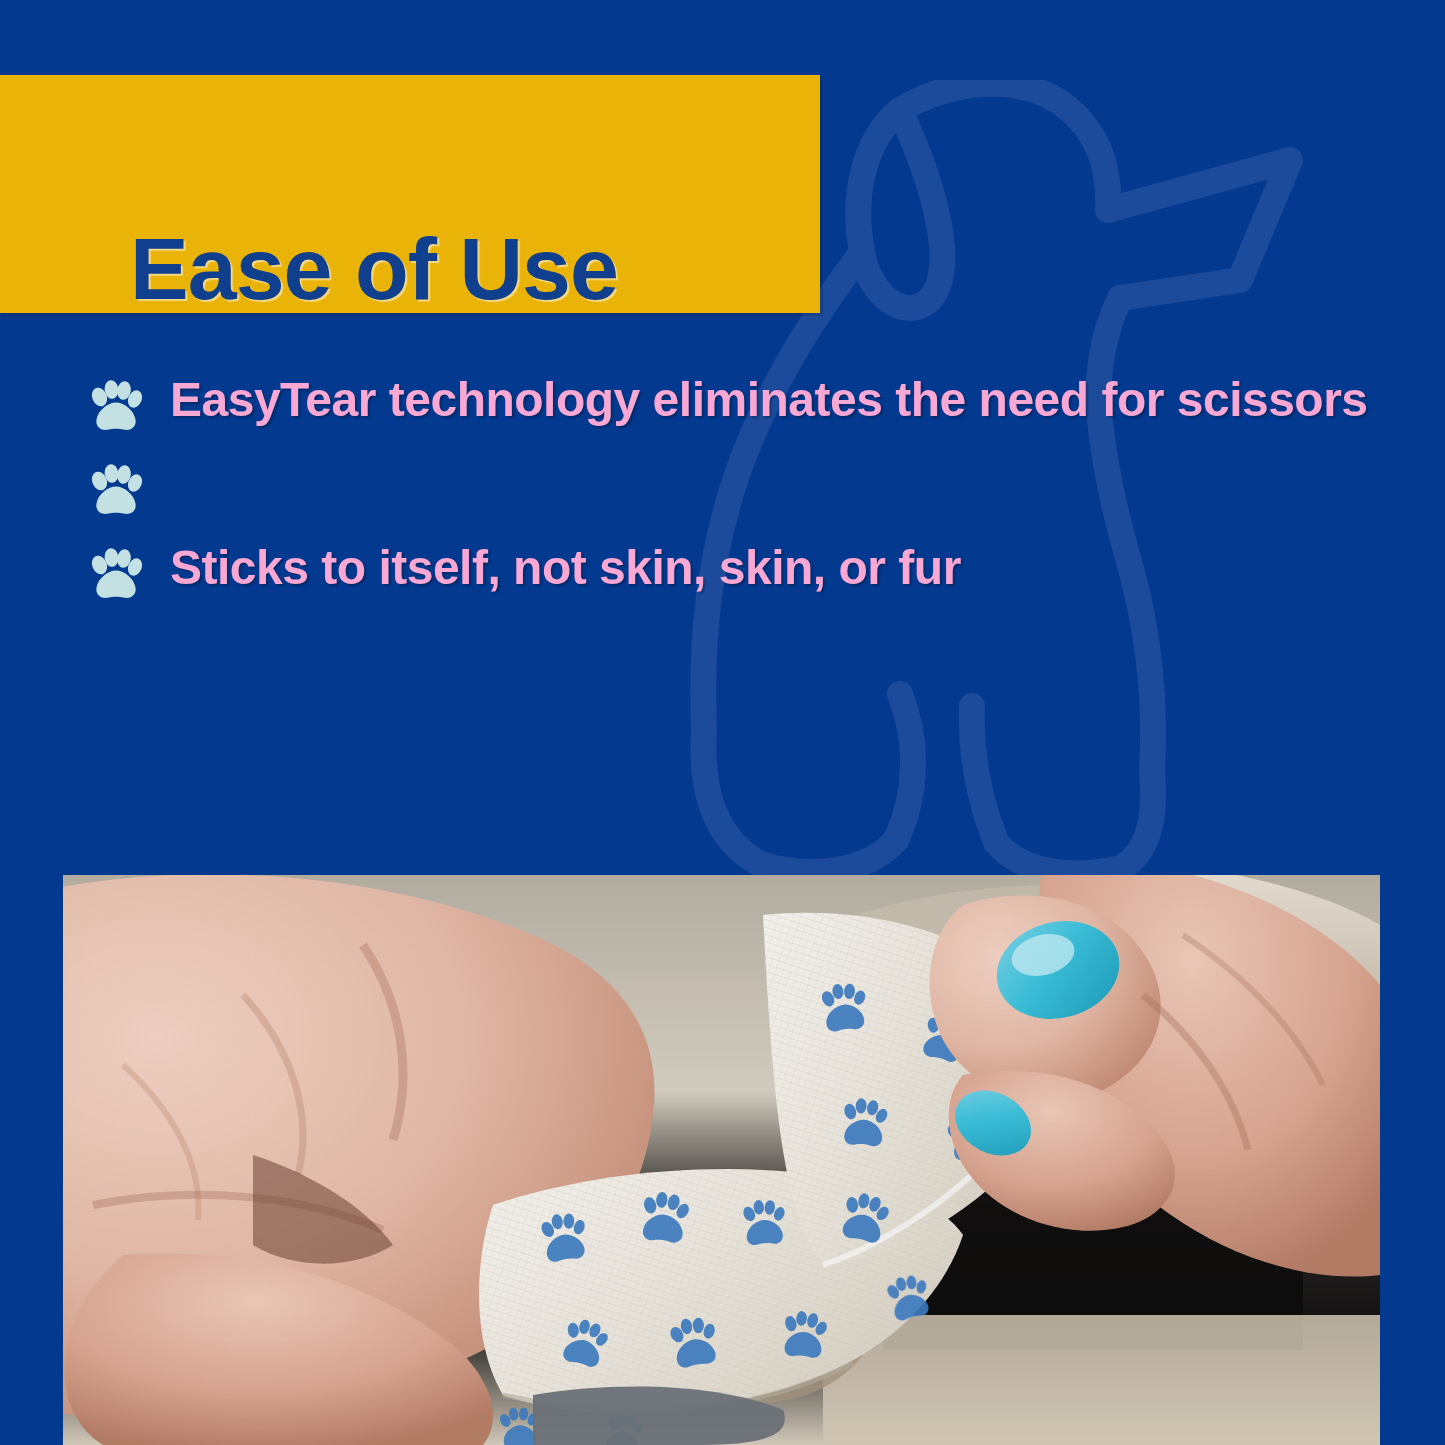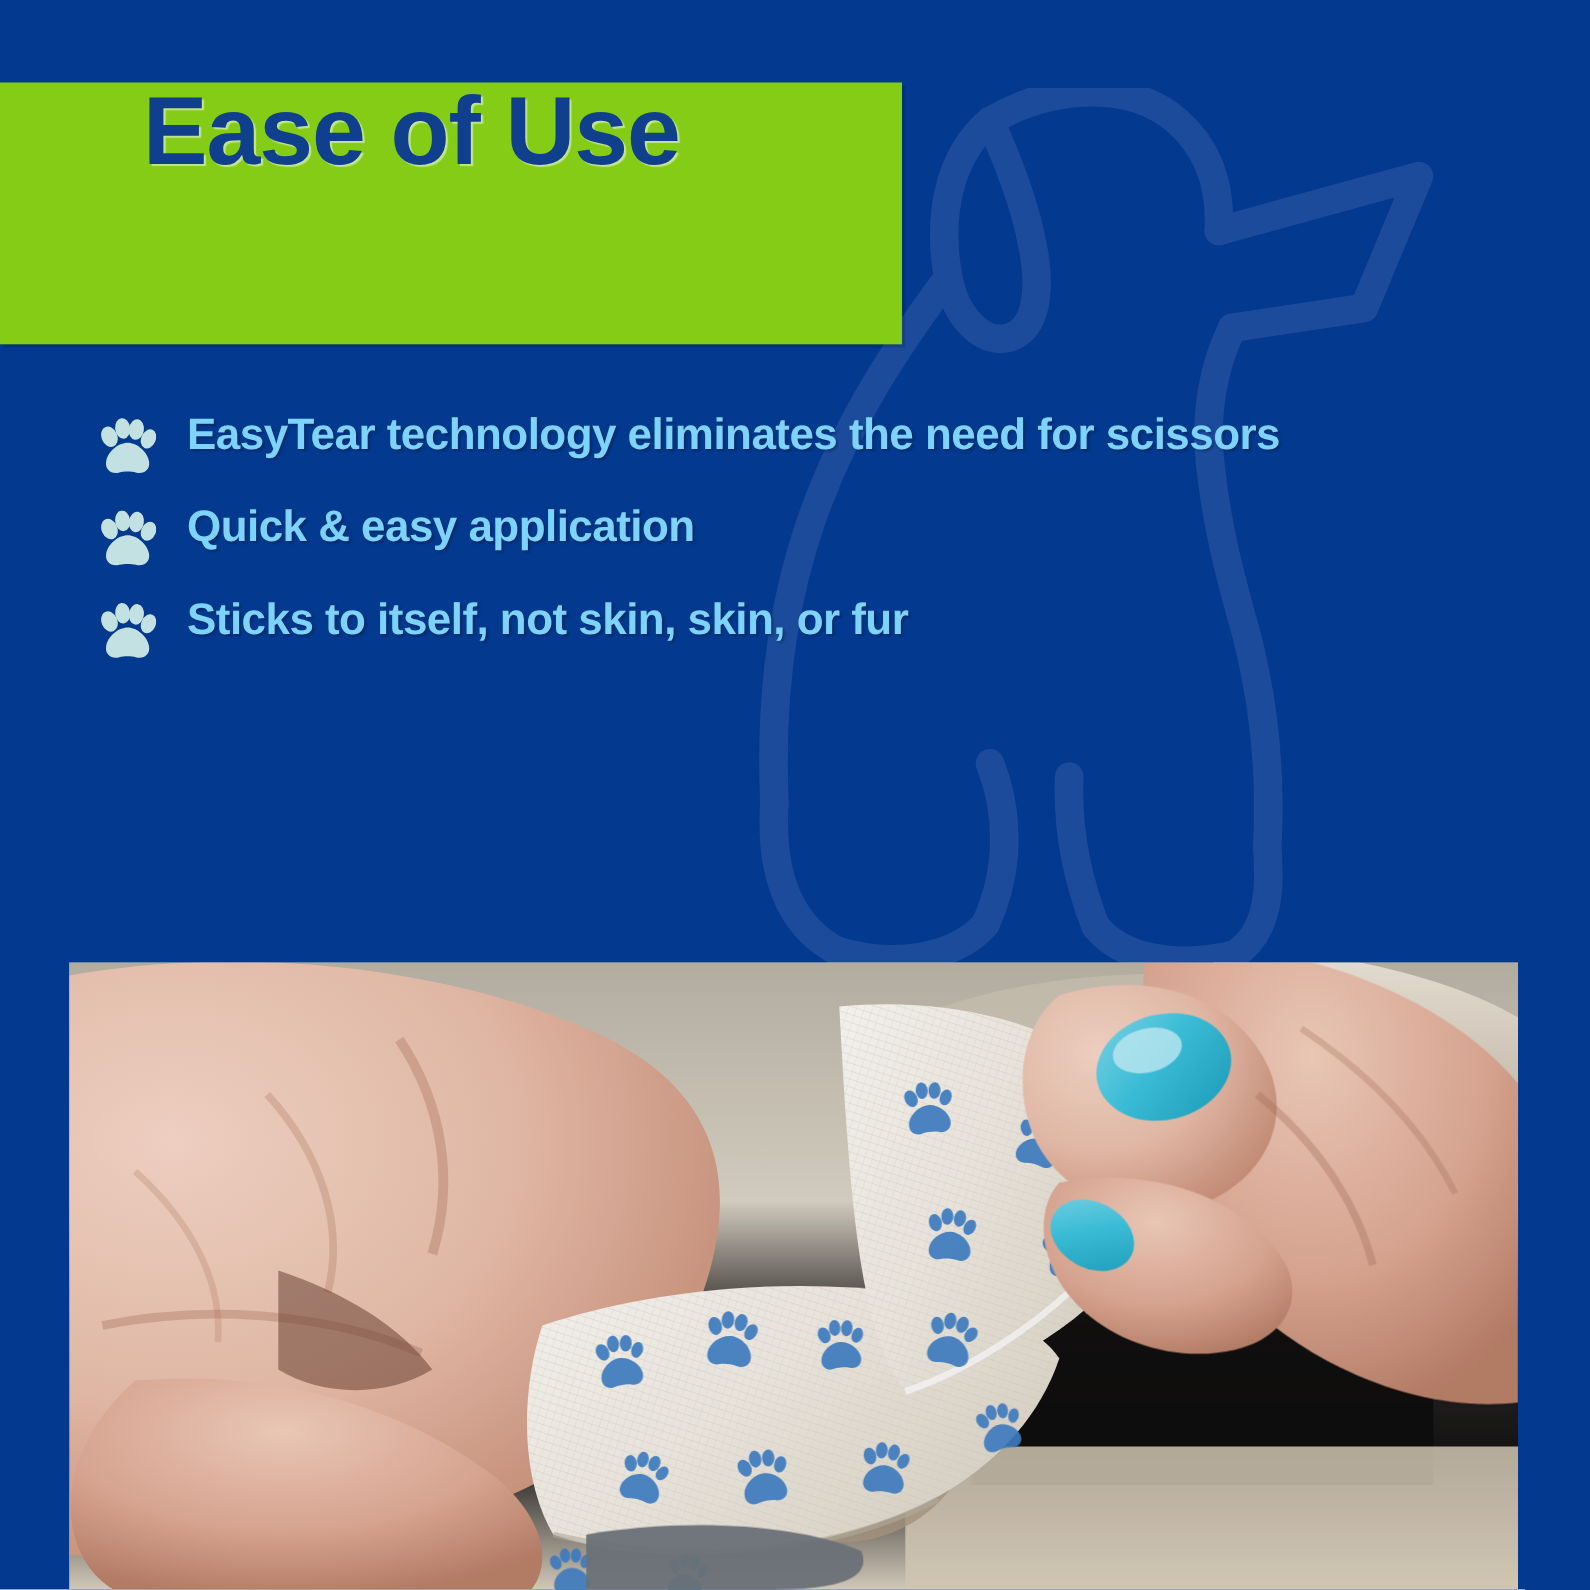--- a/index.html
+++ b/index.html
@@ -27,24 +27,24 @@
   }
   #dog-watermark svg { display: block; width: 100%; height: 100%; }
 
   
   #headline-banner {
     position: absolute;
     left: 0px;
     top: 75px;
     width: 820px;
     height: 238px;
-    background: #84cc16;
+    background: #eab308;
     box-sizing: border-box;
     display: flex;
-    align-items: flex-start;
+    align-items: flex-end;
     box-shadow: 3px 3px 0 rgba(0,0,0,0.12);
   }
   #headline-text {
     margin-left: 130px;
     color: #103f8e;
     font-size: 88px;
     font-weight: 700;
     letter-spacing: -1px;
     line-height: 1;
     text-shadow: 2px 2px 1px rgba(255,255,255,0.5);
@@ -65,22 +65,22 @@
   }
   .bullet-icon {
     flex: 0 0 auto;
     width: 52px;
     height: 54px;
     margin-top: 8px;
     margin-right: 28px;
   }
   .bullet-icon svg { display: block; width: 100%; height: 100%; }
   .bullet-text {
-    color: #7dd3fc;
-    font-size: 40px;
+    color: #f9a8d4;
+    font-size: 48px;
     font-weight: 700;
     line-height: 1.18;
     letter-spacing: -0.5px;
     text-shadow: 2px 2px 2px rgba(0,0,0,0.25);
   }
 
   
   #photo {
     position: absolute;
     left: 63px;
@@ -153,21 +153,20 @@
         <svg viewBox="0 0 52 54" xmlns="http://www.w3.org/2000/svg" aria-hidden="true">
           <g fill="#c3e0e3">
             <ellipse cx="9.5" cy="17" rx="7.2" ry="9.6" transform="rotate(-22 9.5 17)"></ellipse>
             <ellipse cx="21.5" cy="9.5" rx="6.8" ry="9.4" transform="rotate(-7 21.5 9.5)"></ellipse>
             <ellipse cx="34" cy="10.5" rx="6.8" ry="9.4" transform="rotate(9 34 10.5)"></ellipse>
             <ellipse cx="45" cy="19" rx="6.6" ry="9.0" transform="rotate(24 45 19)"></ellipse>
             <path d="M26 22.5 C 34.5 22.5 44 30.5 45.5 39.5 C 46.8 47 40.5 51.5 33.5 49.5 C 29.5 48.4 22.5 48.4 18.5 49.5 C 11.5 51.5 5.2 47 6.5 39.5 C 8 30.5 17.5 22.5 26 22.5 Z"></path>
           </g>
         </svg>
       </span>
-      <span class="bullet-text">Quick &amp; easy application</span>
     </div>
 
     <div class="bullet-row">
       <span class="bullet-icon">
         <svg viewBox="0 0 52 54" xmlns="http://www.w3.org/2000/svg" aria-hidden="true">
           <g fill="#c3e0e3">
             <ellipse cx="9.5" cy="17" rx="7.2" ry="9.6" transform="rotate(-22 9.5 17)"></ellipse>
             <ellipse cx="21.5" cy="9.5" rx="6.8" ry="9.4" transform="rotate(-7 21.5 9.5)"></ellipse>
             <ellipse cx="34" cy="10.5" rx="6.8" ry="9.4" transform="rotate(9 34 10.5)"></ellipse>
             <ellipse cx="45" cy="19" rx="6.6" ry="9.0" transform="rotate(24 45 19)"></ellipse>

